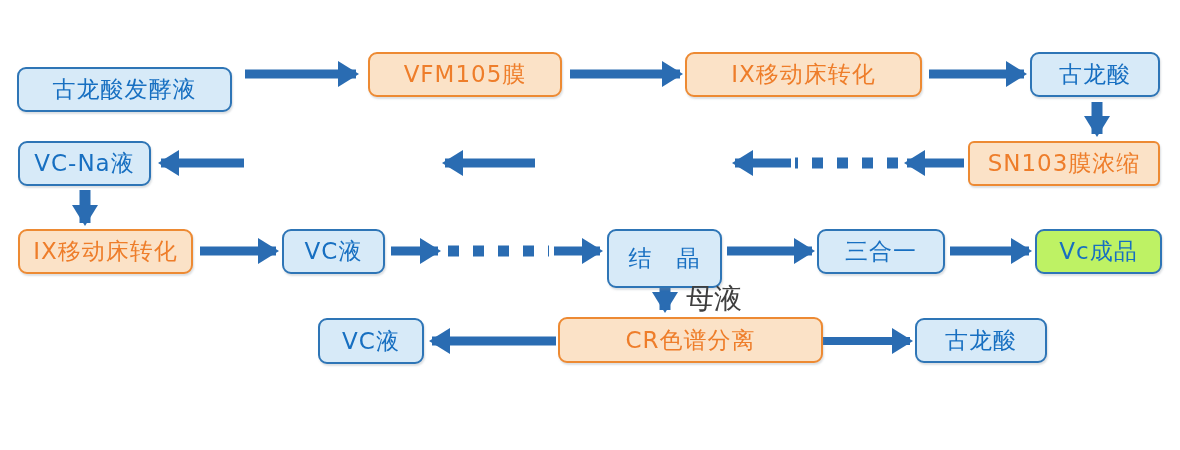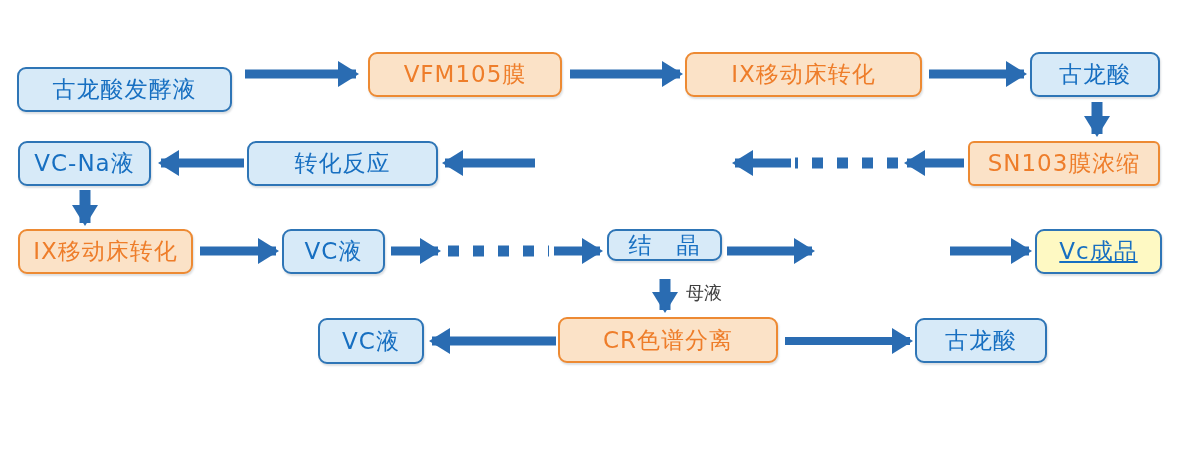--- a/index.html
+++ b/index.html
@@ -8,21 +8,21 @@
     font-family:"DejaVu Sans","Liberation Sans",sans-serif;overflow:hidden;
   }
   .edges{position:absolute;left:0;top:0;width:1180px;height:450px;}
   .node{
     position:absolute;display:flex;align-items:center;justify-content:center;
     border-radius:9px;border:2px solid transparent;box-sizing:border-box;
     font-size:23px;letter-spacing:1px;line-height:1;
     box-shadow:1px 2px 2px rgba(130,140,150,0.28);
   }
   .node span{white-space:nowrap;}
-  .free-label{position:absolute;font-size:18px;line-height:1.2;white-space:nowrap;}
+  .free-label{position:absolute;font-size:28px;line-height:1.2;white-space:nowrap;}
 </style>
 </head>
 <body>
 
 <div class="canvas" style="background: rgb(255, 255, 255);">
   <svg class="edges" width="1180" height="450" viewBox="0 0 1180 450" xmlns="http://www.w3.org/2000/svg">
     <defs>
       <marker id="arrowhead" markerUnits="userSpaceOnUse" markerWidth="22" markerHeight="26" refX="18" refY="13" orient="auto">
         <path d="M0,0 L21,13 L0,26 Z" fill="#2a6cb2"></path>
       </marker>
@@ -56,41 +56,41 @@
     </div>
     <div class="node" style="left: 685px; top: 52px; width: 237px; height: 45px; background: rgb(251, 226, 199); border-color: rgb(237, 138, 51); color: rgb(238, 125, 42);">
       <span>IX移动床转化</span>
     </div>
     <div class="node" style="left: 1030px; top: 52px; width: 130px; height: 45px; background: rgb(215, 234, 248); border-color: rgb(46, 117, 182); color: rgb(23, 111, 193);">
       <span>古龙酸</span>
     </div>
     <div class="node" style="left: 18px; top: 141px; width: 133px; height: 45px; background: rgb(215, 234, 248); border-color: rgb(46, 117, 182); color: rgb(23, 111, 193); align-items: center;">
       <span>VC-Na液</span>
     </div>
-    <div class="node" style="left: 247px; top: 141px; width: 191px; height: 45px; background: rgb(215, 234, 248); border-color: rgb(46, 117, 182); color: rgb(23, 111, 193);">
-      <span>转化反应</span>
-    </div>
     <div class="node" style="left: 968px; top: 141px; width: 192px; height: 45px; background: rgb(251, 226, 199); border-color: rgb(237, 138, 51); color: rgb(238, 125, 42); border-radius: 6px;">
       <span>SN103膜浓缩</span>
     </div>
     <div class="node" style="left: 18px; top: 229px; width: 175px; height: 45px; background: rgb(251, 226, 199); border-color: rgb(237, 138, 51); color: rgb(238, 125, 42);">
       <span>IX移动床转化</span>
     </div>
     <div class="node" style="left: 282px; top: 229px; width: 103px; height: 45px; background: rgb(215, 234, 248); border-color: rgb(46, 117, 182); color: rgb(23, 111, 193);">
       <span>VC液</span>
     </div>
-    <div class="node" style="left: 607px; top: 229px; width: 115px; height: 32px; background: rgb(215, 234, 248); border-color: rgb(46, 117, 182); color: rgb(23, 111, 193);">
+    <div class="node" style="left: 607px; top: 229px; width: 115px; height: 59px; background: rgb(215, 234, 248); border-color: rgb(46, 117, 182); color: rgb(23, 111, 193);">
       <span>结　晶</span>
     </div>
-    <div class="node" style="left: 1035px; top: 229px; width: 127px; height: 45px; background: #fef9c3; border-color: rgb(46, 117, 182); color: rgb(23, 111, 193); text-decoration: underline;">
+    <div class="node" style="left: 817px; top: 229px; width: 128px; height: 45px; background: rgb(215, 234, 248); border-color: rgb(46, 117, 182); color: rgb(23, 111, 193);">
+      <span>三合一</span>
+    </div>
+    <div class="node" style="left: 1035px; top: 229px; width: 127px; height: 45px; background: #bef264; border-color: rgb(46, 117, 182); color: rgb(23, 111, 193);">
       <span>Vc成品</span>
     </div>
     <div class="node" style="left: 318px; top: 318px; width: 106px; height: 46px; background: rgb(215, 234, 248); border-color: rgb(46, 117, 182); color: rgb(23, 111, 193);">
       <span>VC液</span>
     </div>
-    <div class="node" style="left: 558px; top: 317px; width: 220px; height: 46px; background: rgb(251, 226, 199); border-color: rgb(237, 138, 51); color: rgb(238, 125, 42);">
+    <div class="node" style="left: 558px; top: 317px; width: 265px; height: 46px; background: rgb(251, 226, 199); border-color: rgb(237, 138, 51); color: rgb(238, 125, 42);">
       <span>CR色谱分离</span>
     </div>
     <div class="node" style="left: 915px; top: 318px; width: 132px; height: 45px; background: rgb(215, 234, 248); border-color: rgb(46, 117, 182); color: rgb(23, 111, 193);">
       <span>古龙酸</span>
     </div>
     <div class="free-label" style="left: 686px; top: 282px; color: rgb(63, 63, 63);">母液</div>
   </div>
 
 </body></html>

